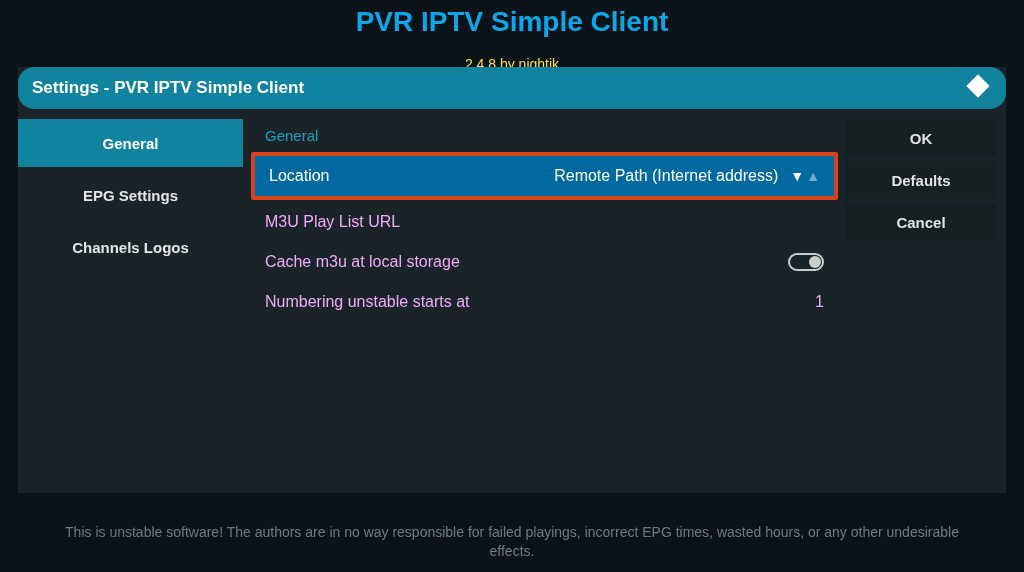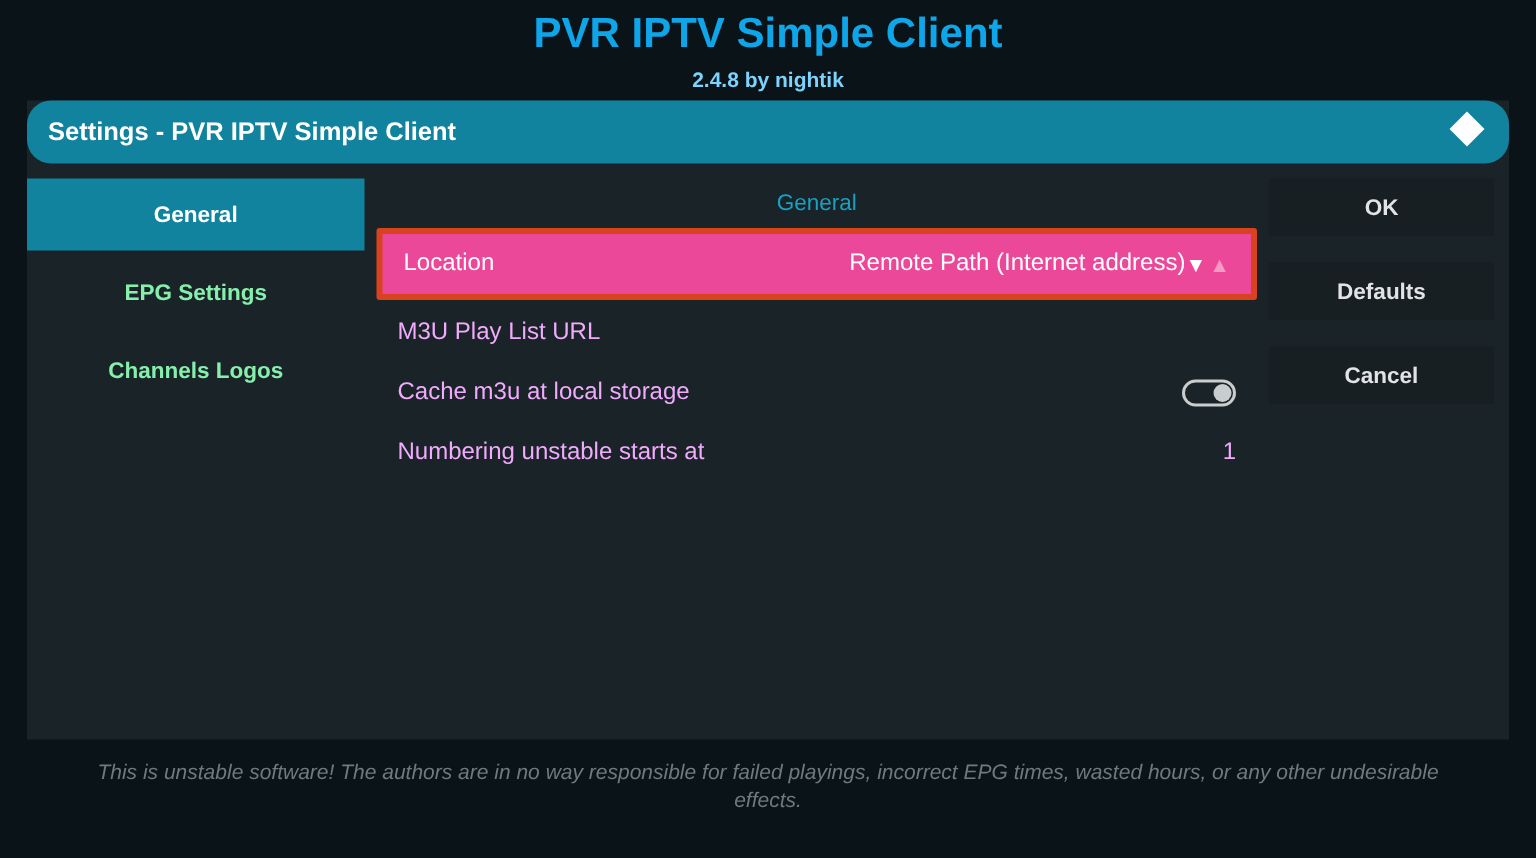--- a/index.html
+++ b/index.html
@@ -16,23 +16,22 @@
       text-align: center;
       padding-top: 6px;
     }
     .page-title {
       font-size: 28px;
       font-weight: bold;
       color: #0ea5e9;
     }
     .page-subtitle {
       font-size: 14px;
-      color: #7dd3fc;
-      margin-top: 7px;
-      font-weight: bold;
+      color: #fde047;
+      margin-top: 18px;
     }
 
     .dialog {
       position: absolute;
       left: 18px;
       top: 67px;
       width: 988px;
       height: 426px;
       background: #1a2327;
       display: flex;
@@ -54,34 +53,33 @@
       font-size: 17px;
     }
     .kodi-logo svg {
       width: 28px; height: 28px; fill: #ffffff;
     }
 
     .dialog-body {
       flex: 1;
       display: flex;
       padding: 10px 0 0 0;
-      text-align: center;
     }
 
     .sidebar {
       width: 225px;
       display: flex;
       flex-direction: column;
     }
     .sidebar-item {
       height: 48px;
       display: flex;
       align-items: center;
       justify-content: center;
-      color: #86efac;
+      color: #e5e5e5;
       font-size: 15px;
       font-weight: bold;
       cursor: pointer;
       margin-bottom: 4px;
     }
     .sidebar-item.active {
       background: #12839e;
       color: #ffffff;
     }
 
@@ -100,30 +98,31 @@
       display: flex;
       align-items: center;
       justify-content: space-between;
       height: 40px;
       padding: 0 14px;
       color: #f0abfc;
       font-size: 16px;
       cursor: pointer;
     }
     .setting-row.highlighted {
-      background: #ec4899;
+      background: #0369a1;
       color: #ffffff;
       border: 4px solid #d9421f;
       border-radius: 2px;
       height: 48px;
       margin: -2px 0 2px 0;
     }
     .setting-value {
       display: flex;
       align-items: center;
+      gap: 12px;
     }
     .spinner-arrows {
       display: flex;
       flex-direction: row;
       align-items: center;
       gap: 2px;
     }
     .arrow {
       font-size: 14px;
       line-height: 1;
@@ -143,42 +142,40 @@
       width: 12px; height: 12px;
       background: #c9cdce;
       border-radius: 50%;
     }
 
     .actions {
       width: 160px;
       padding: 0 10px 0 0;
       display: flex;
       flex-direction: column;
-      gap: 14px;
     }
     .action-btn {
       height: 38px;
       margin-bottom: 4px;
       display: flex;
       align-items: center;
       justify-content: center;
       color: #e1e3e4;
       font-size: 15px;
       font-weight: bold;
       background: #171f23;
       cursor: pointer;
     }
 
     .disclaimer {
       position: absolute;
-      bottom: 28px;
+      bottom: 10px;
       width: 1024px;
       text-align: center;
       color: #6f7a7e;
-      font-style: italic;
       font-size: 14px;
       line-height: 1.4;
       padding: 0 50px;
     }
   </style>
 </head>
 <body>
 
 <div class="page-header">
   <div class="page-title">PVR IPTV Simple Client</div>

